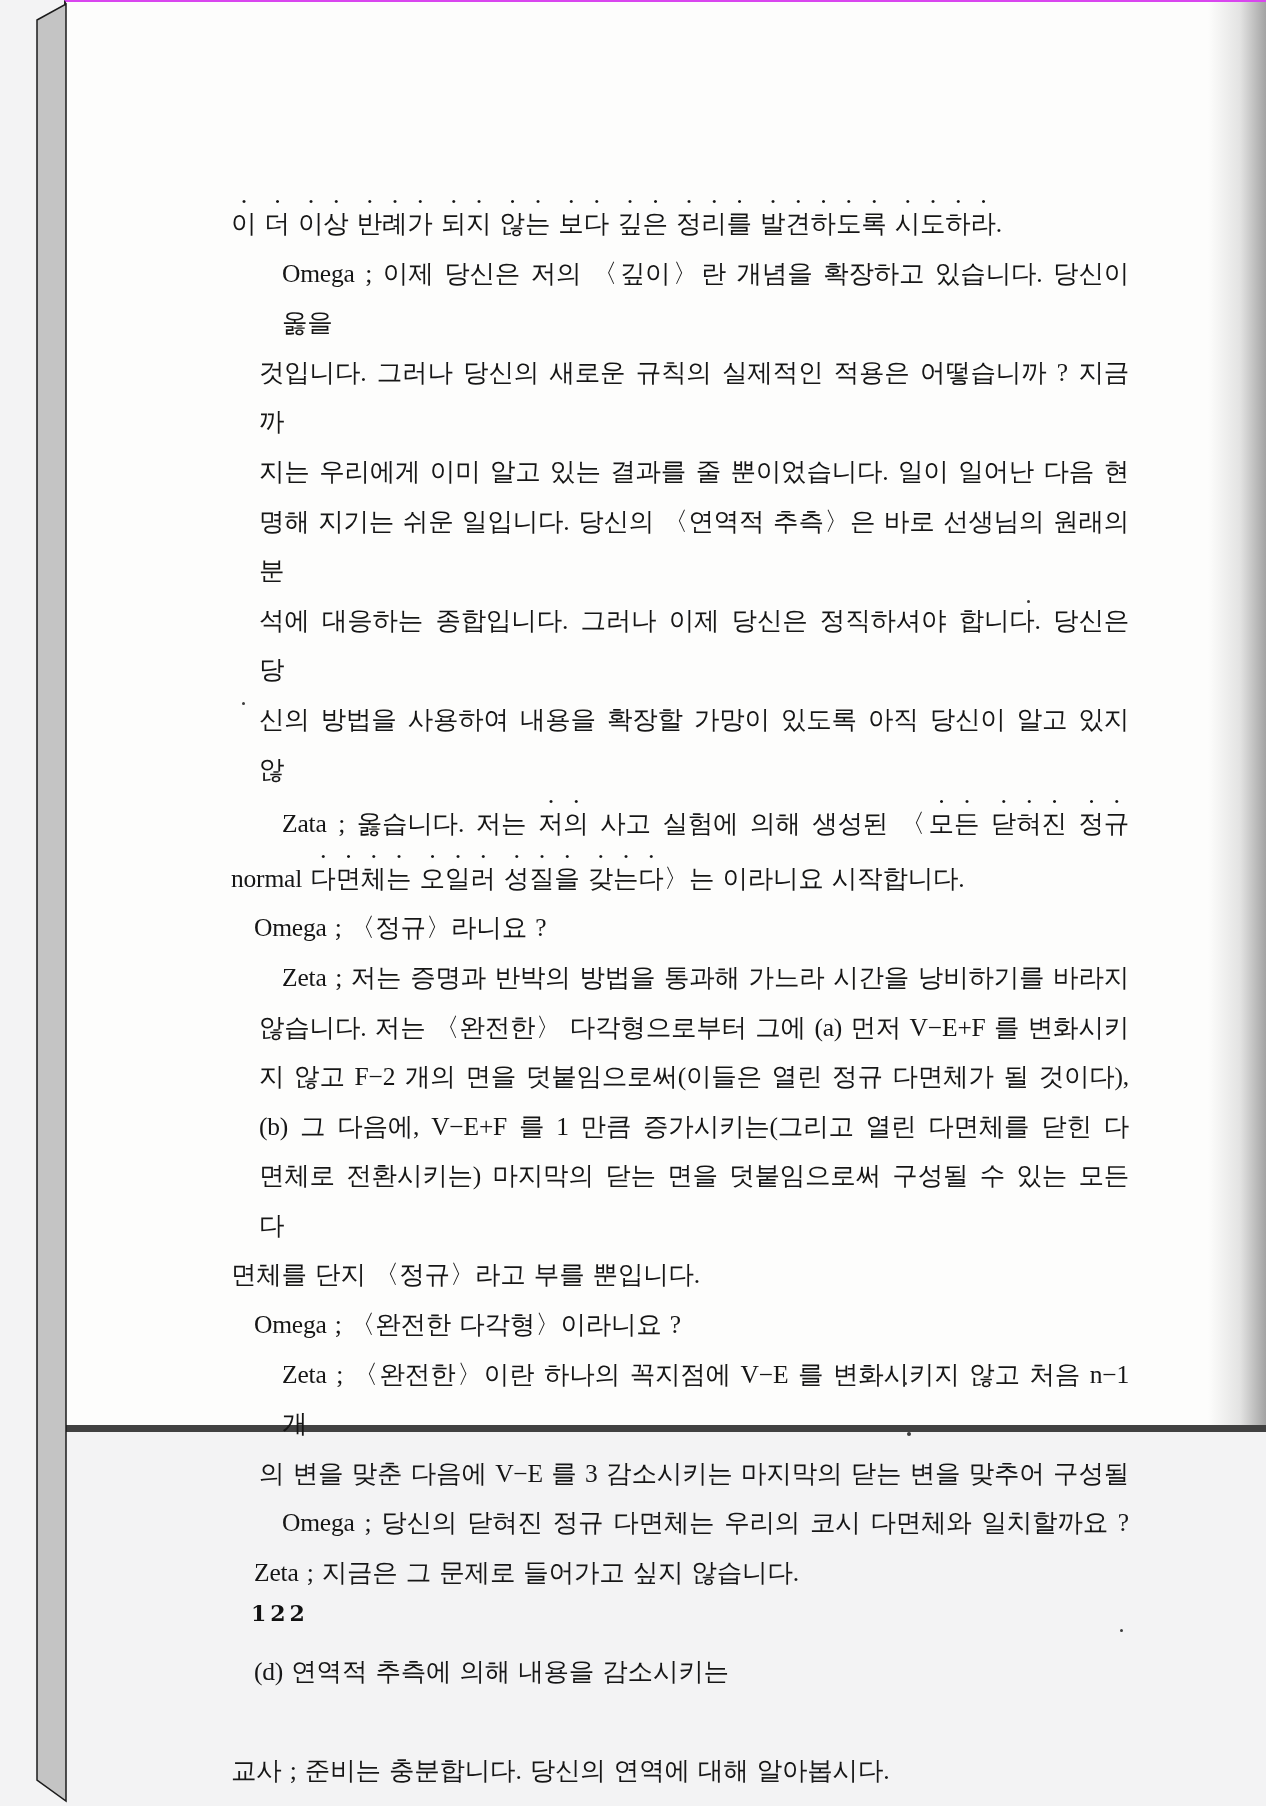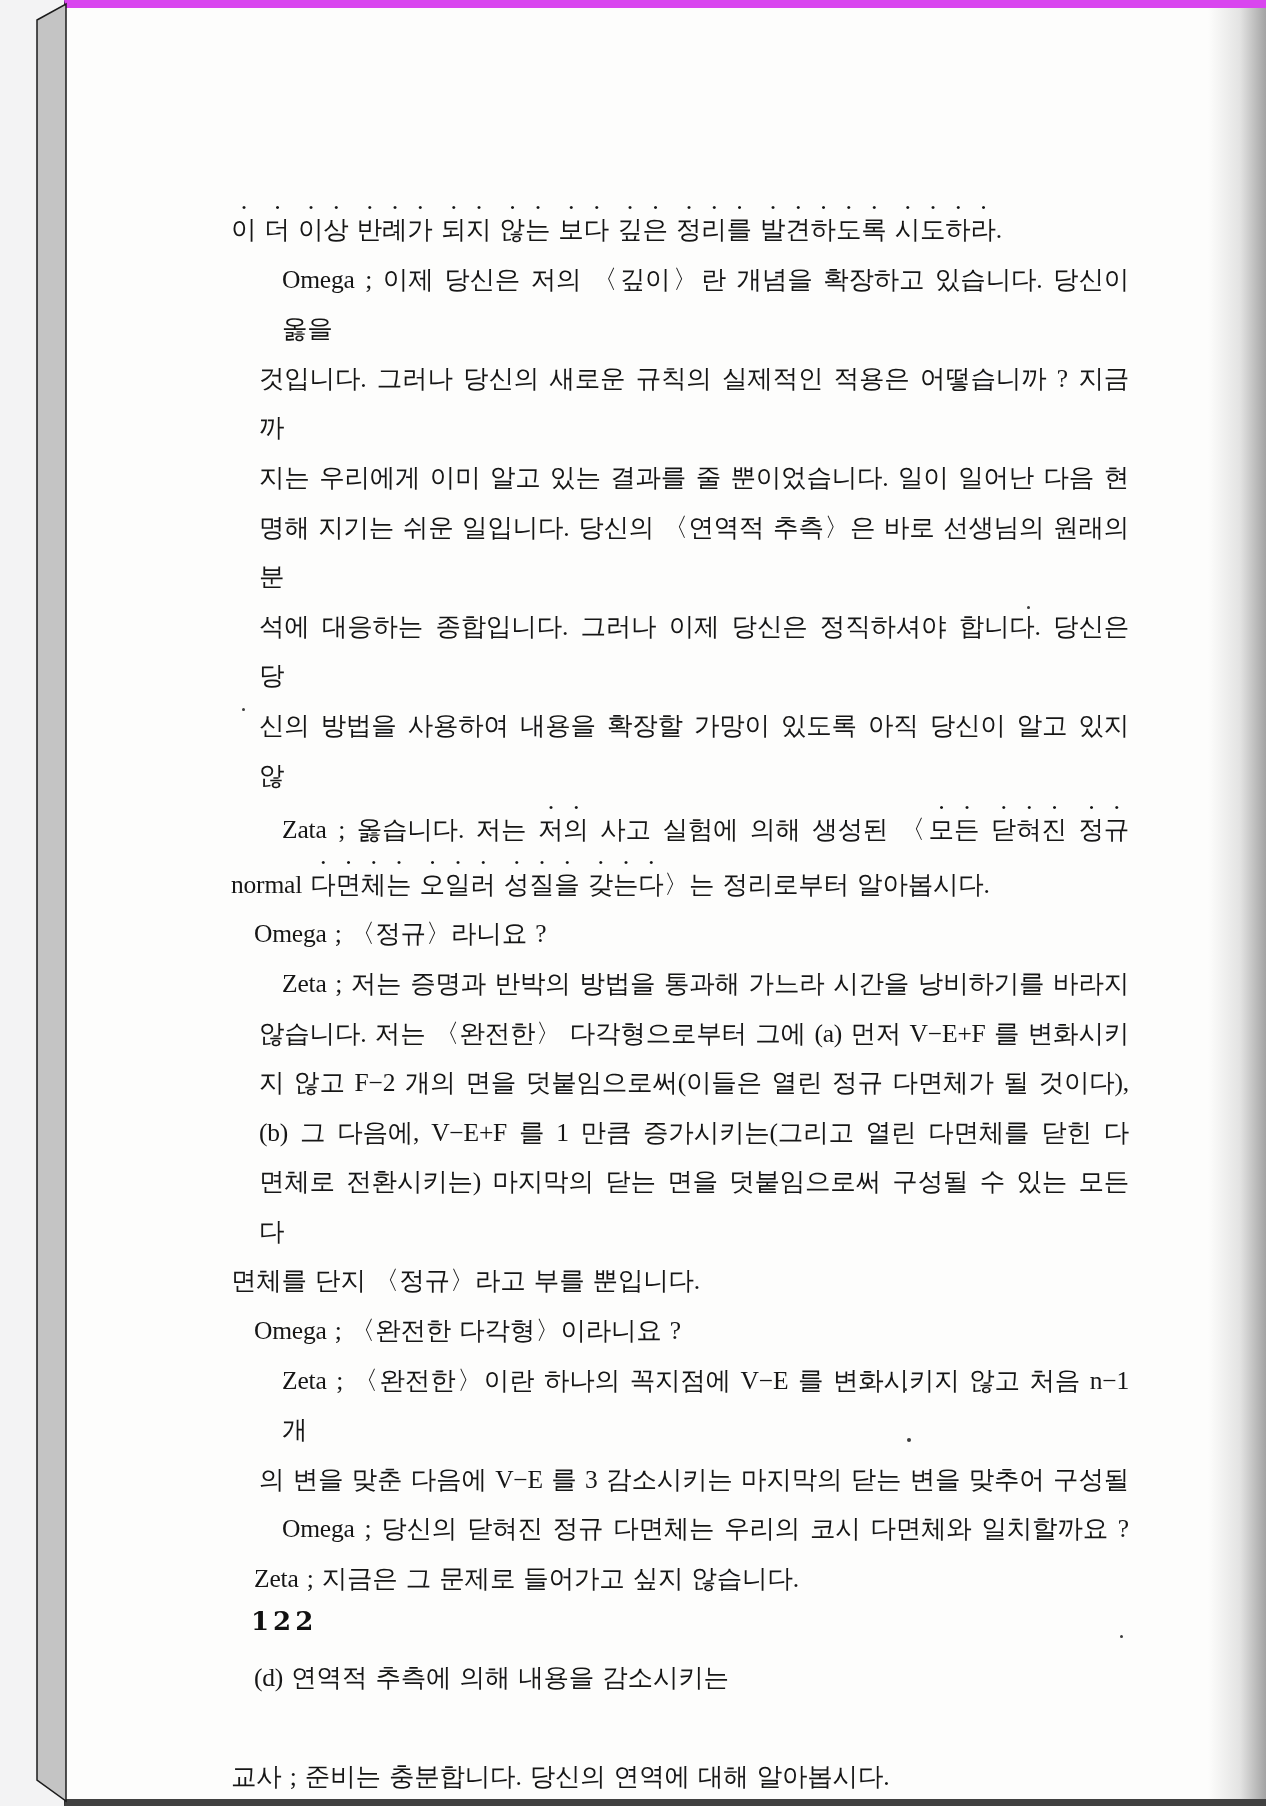--- a/index.html
+++ b/index.html
@@ -1,53 +1,53 @@
 <!DOCTYPE html>
 <html><head>
 <meta charset="utf-8">
 <style>
   html,body{margin:0;padding:0;background:#e9e9ea;}
   .scene{position:relative;width:1266px;height:1806px;background:#f3f3f4;overflow:hidden;
          font-family:"Liberation Serif","DejaVu Serif",serif;}
   .spine-svg{position:absolute;left:0;top:0;}
-  .page{position:absolute;left:64px;top:0;width:1202px;height:1806px;background:#fdfdfc;
-        box-sizing:border-box;border-left:2px solid #2a2a2a;border-top:8px solid #d946ef;
+  .page{position:absolute;left:64px;top:0;width:1202px;height:1432px;background:#fdfdfc;
+        box-sizing:border-box;border-left:2px solid #2a2a2a;border-top:2px solid #d946ef;
         border-bottom:7px solid #414141;}
   .right-shade{position:absolute;right:0;top:0;bottom:0;width:58px;
         background:linear-gradient(to right, rgba(165,165,165,0), rgba(150,150,150,.25) 55%, #a3a3a3 100%);}
   .text-block{position:absolute;left:165px;top:0;width:898px;padding-top:192px;
         font-size:25.5px;line-height:49.6px;color:#161616;letter-spacing:-0.2px;word-spacing:2px;}
   .line{white-space:nowrap;text-align:left;}
   .line.fill{white-space:normal;text-align:justify;text-align-last:justify;margin-left:28px;}
   .line.ind{padding-left:23px;}
   .line.gap{margin-top:49.6px;}
   .em{-webkit-text-emphasis-style:filled dot;-webkit-text-emphasis-color:#161616;
       -webkit-text-emphasis-position:over right;
       text-emphasis-style:filled dot;text-emphasis-color:#161616;text-emphasis-position:over right;}
   .page-number{position:absolute;left:185px;top:1598px;font-family:"DejaVu Serif","Liberation Serif",serif;
-      font-weight:bold;font-size:26px;letter-spacing:4px;color:#111;}
+      font-weight:bold;font-size:22px;letter-spacing:4px;color:#111;}
   .speckle{position:absolute;background:#3c3c3c;border-radius:50%;}
 </style>
 </head>
 <body>
 
 <div class="scene">
 
   <div class="page">
     <div class="right-shade"></div>
     <div class="text-block" id="text-block">
         <div class="line"><span class="em">이 더 이상 반례가 되지 않는 보다 깊은 정리를 발견하도록 시도하라</span><span>.</span></div>
         <div class="line ind fill"><span>Omega ; 이제 당신은 저의 〈깊이〉란 개념을 확장하고 있습니다. 당신이 옳을</span></div>
         <div class="line fill"><span>것입니다. 그러나 당신의 새로운 규칙의 실제적인 적용은 어떻습니까 ? 지금까</span></div>
         <div class="line fill"><span>지는 우리에게 이미 알고 있는 결과를 줄 뿐이었습니다. 일이 일어난 다음 현</span></div>
         <div class="line fill"><span>명해 지기는 쉬운 일입니다. 당신의 〈연역적 추측〉은 바로 선생님의 원래의 분</span></div>
         <div class="line fill"><span>석에 대응하는 종합입니다. 그러나 이제 당신은 정직하셔야 합니다. 당신은 당</span></div>
         <div class="line fill"><span>신의 방법을 사용하여 내용을 확장할 가망이 있도록 아직 당신이 알고 있지 않</span></div>
         <div class="line ind fill"><span>Zata ; 옳습니다. 저는 </span><span class="em">저의</span><span> 사고 실험에 의해 생성된 〈</span><span class="em">모든 닫혀진 정규</span></div>
-        <div class="line"><span>normal </span><span class="em">다면체는 오일러 성질을 갖는다</span><span>〉는 정리로부터 알아봅시다.</span></div>
+        <div class="line"><span>normal </span><span class="em">다면체는 오일러 성질을 갖는다</span><span>〉는 이라니요 시작합니다.</span></div>
         <div class="line ind"><span>Omega ; 〈정규〉라니요 ?</span></div>
         <div class="line ind fill"><span>Zeta ; 저는 증명과 반박의 방법을 통과해 가느라 시간을 낭비하기를 바라지</span></div>
         <div class="line fill"><span>않습니다. 저는 〈완전한〉 다각형으로부터 그에 (a) 먼저 V−E+F 를 변화시키</span></div>
         <div class="line fill"><span>지 않고 F−2 개의 면을 덧붙임으로써(이들은 열린 정규 다면체가 될 것이다),</span></div>
         <div class="line fill"><span>(b) 그 다음에, V−E+F 를 1 만큼 증가시키는(그리고 열린 다면체를 닫힌 다</span></div>
         <div class="line fill"><span>면체로 전환시키는) 마지막의 닫는 면을 덧붙임으로써 구성될 수 있는 모든 다</span></div>
         <div class="line"><span>면체를 단지 〈정규〉라고 부를 뿐입니다.</span></div>
         <div class="line ind"><span>Omega ; 〈완전한 다각형〉이라니요 ?</span></div>
         <div class="line ind fill"><span>Zeta ; 〈완전한〉이란 하나의 꼭지점에 V−E 를 변화시키지 않고 처음 n−1 개</span></div>
         <div class="line fill"><span>의 변을 맞춘 다음에 V−E 를 3 감소시키는 마지막의 닫는 변을 맞추어 구성될</span></div>

